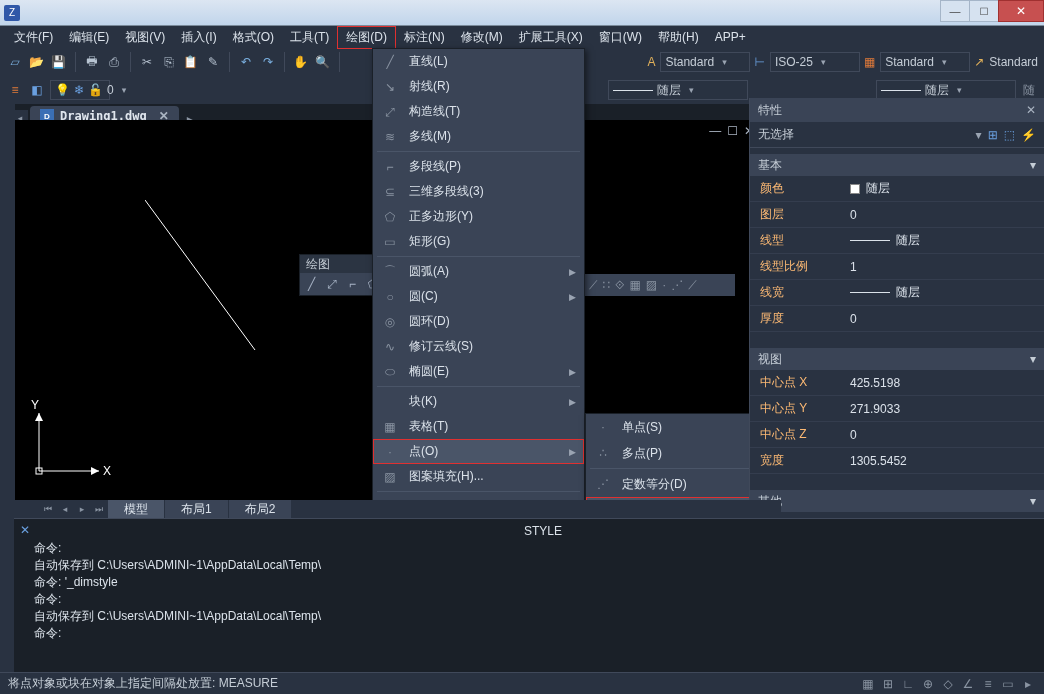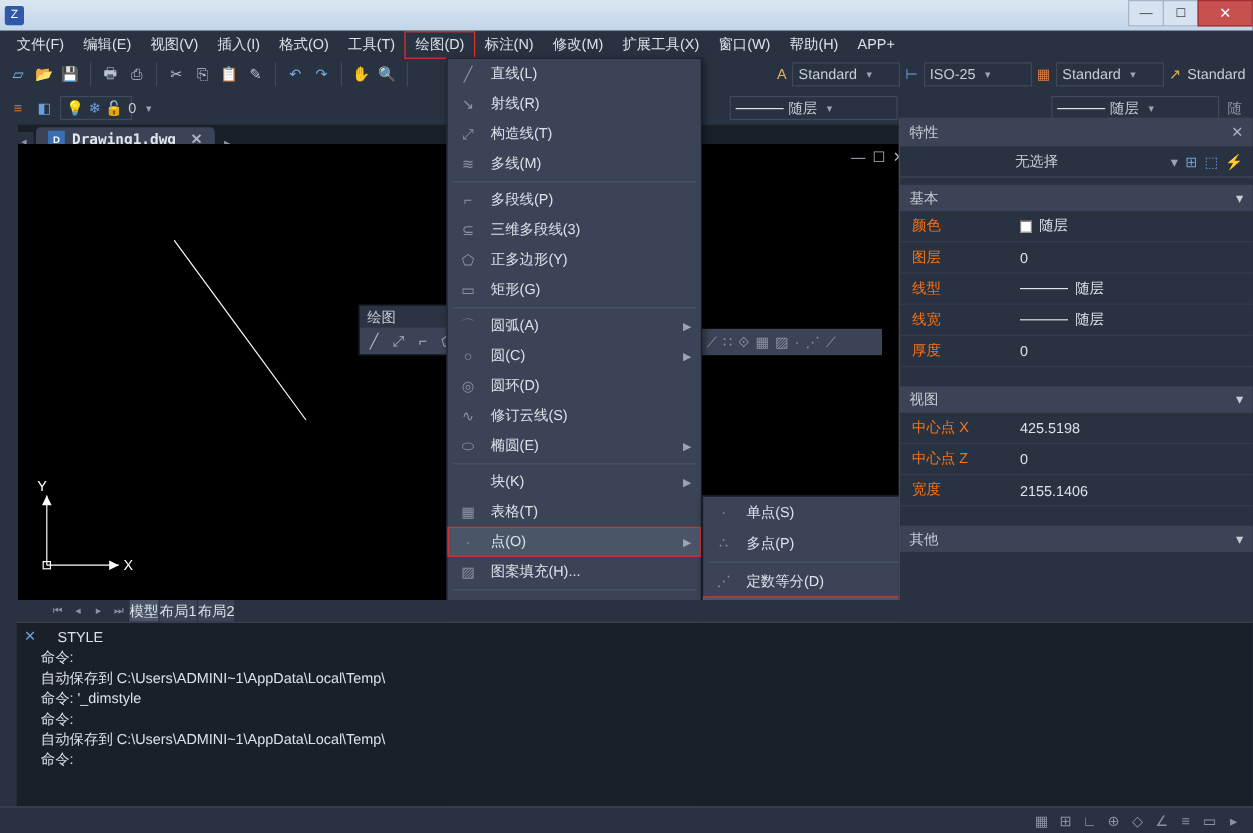--- a/index.html
+++ b/index.html
@@ -44,24 +44,24 @@
 .axis svg{overflow:visible;}
 
 
 .diag-line{position:absolute; left:130px; top:80px;}
 
 
 .props { position:absolute; right:0; top:98px; width:295px; bottom:22px; background:#293241; border-left:1px solid #40495a; }
 .props-header { height:24px; background:#3a4456; display:flex; align-items:center; padding:0 8px; justify-content:space-between; }
 .props-header .x{color:#aab4c2;}
 .props-select { height:26px; display:flex; align-items:center; padding:0 8px; gap:6px; border-bottom:1px solid #40495a; }
-.props-select .sel{flex:1;text-align:center;}
+.props-select .sel{flex:1;}
 .props-section-h { height:22px; background:#3a4456; display:flex; align-items:center; padding:0 8px; justify-content:space-between; }
 .props-row { height:26px; display:flex; align-items:center; border-bottom:1px solid #343d4e; }
-.props-row .k{width:100px; padding-left:10px; color:#f97316;}
+.props-row .k{width:100px; padding-left:10px; color:#fdba74;}
 .props-row .v{flex:1; color:#dbe2ea; display:flex; align-items:center; gap:6px;}
 .swatch{width:10px;height:10px;border:1px solid #888;background:#fff;}
 .linestyle{width:40px;height:0;border-top:1px solid #dbe2ea;}
 
 
 .vtool { position:absolute; right:245px; top:98px; width:18px; bottom:22px; background:#293241; display:flex; flex-direction:column; align-items:center; gap:6px; padding-top:4px; border-left:1px solid #40495a; }
 .vtool2 { position:absolute; right:263px; top:98px; width:23px; bottom:22px; background:#293241; display:flex; flex-direction:column; align-items:center; gap:6px; padding-top:4px; }
 .vtool .vi, .vtool2 .vi { width:16px; height:16px; display:flex; align-items:center; justify-content:center; color:#8a94a2; font-size:11px;}
 .ltool { position:absolute; left:0; top:98px; width:15px; bottom:176px; background:#293241; }
 
@@ -86,21 +86,21 @@
 .submenu { position:absolute; left:585px; top:413px; width:207px; background:#3a4456; border:1px solid #1a2028; box-shadow:2px 2px 6px rgba(0,0,0,0.5); }
 .submenu .mi{height:26px; display:flex; align-items:center; padding:0 8px; gap:10px; color:#dbe2ea;}
 .submenu .mi .mic{width:18px;display:flex;justify-content:center;color:#8a94a2;}
 .submenu .mi.hl{background:#4a5568;}
 .submenu .mi.boxed{outline:1px solid #e03030; outline-offset:-1px;}
 .submenu .sep{height:1px; background:#4a5568; margin:2px 4px;}
 
 
 .btabs { position:absolute; left:40px; bottom:176px; height:18px; display:flex; align-items:center; gap:1px; background:#293241; }
 .btabs .nav{width:16px;height:16px;display:flex;align-items:center;justify-content:center;color:#8a94a2;font-size:9px;}
-.btabs .bt{padding:1px 0; background:#3a4456; color:#dbe2ea; font-size:11px;}
+.btabs .bt{padding:1px 16px; background:#3a4456; color:#dbe2ea; font-size:11px;}
 .btabs .bt.active{background:#4a5568;}
 .breadcrumb-area{position:absolute;left:15px;right:263px;height:18px;bottom:176px;background:#293241;}
 
 
 .cmdwin { position:absolute; left:14px; right:0; bottom:22px; height:154px; background:#1a2028; border-top:1px solid #40495a; color:#dbe2ea; padding:4px 6px; font-family:SimSun,monospace; font-size:13px; overflow:hidden; }
 .cmdwin .ln{white-space:pre; line-height:17px;}
 .cmd-icon{position:absolute;left:0;bottom:22px;width:14px;height:154px;background:#293241;}
 
 
 .statusbar { position:absolute; left:0; right:0; bottom:0; height:22px; background:#293241; border-top:1px solid #40495a; display:flex; align-items:center; padding:0 8px; color:#c5cdd6; font-size:12px; }
@@ -465,20 +465,26 @@
         </div>
       </div>
       <div class="props-row">
         <div class="k">线型</div>
         <div class="v">
           <span class="linestyle"></span>
           <span>随层</span>
         </div>
       </div>
       <div class="props-row">
+        <div class="k">线型比例</div>
+        <div class="v">
+          <span>1</span>
+        </div>
+      </div>
+      <div class="props-row">
         <div class="k">线宽</div>
         <div class="v">
           <span class="linestyle"></span>
           <span>随层</span>
         </div>
       </div>
       <div class="props-row">
         <div class="k">厚度</div>
         <div class="v">
           <span>0</span>
@@ -491,29 +497,35 @@
       <span>▾</span>
     </div>
   <div id="props-view">
       <div class="props-row">
         <div class="k">中心点 X</div>
         <div class="v">
           <span>425.5198</span>
         </div>
       </div>
       <div class="props-row">
+        <div class="k">中心点 Y</div>
+        <div class="v">
+          <span>271.9033</span>
+        </div>
+      </div>
+      <div class="props-row">
         <div class="k">中心点 Z</div>
         <div class="v">
           <span>0</span>
         </div>
       </div>
       <div class="props-row">
         <div class="k">宽度</div>
         <div class="v">
-          <span>2155.1406</span>
+          <span>1305.5452</span>
         </div>
       </div>
     </div>
   <div style="height:16px"></div>
   <div class="props-section-h">
       <span>其他</span>
       <span>▾</span>
     </div>
 </div>
 
@@ -524,30 +536,31 @@
   <div class="nav">▸</div>
   <div class="nav">⏭</div>
   <div class="bt active"><span>模型</span></div>
   <div class="bt"><span>布局1</span></div>
   <div class="bt"><span>布局2</span></div>
 </div>
 
 <div class="cmd-icon"></div>
 <div class="cmdwin" id="cmdwin">
   <span style="position:absolute;left:6px;top:4px;color:#6aa0e0">✕</span>
-<div class="ln" style="margin-left: 14px; padding-left: 14px;">STYLE</div>
+<div class="ln" style="margin-left: 14px; padding-left: 14px; text-align: center;">STYLE</div>
     <div class="ln" style="padding-left: 14px;">命令:</div>
     <div class="ln" style="padding-left: 14px;">自动保存到 C:\Users\ADMINI~1\AppData\Local\Temp\</div>
     <div class="ln" style="padding-left: 14px;">命令: '_dimstyle</div>
     <div class="ln" style="padding-left: 14px;">命令:</div>
     <div class="ln" style="padding-left: 14px;">自动保存到 C:\Users\ADMINI~1\AppData\Local\Temp\</div>
     <div class="ln" style="padding-left: 14px;">命令:</div>
   </div>
 
 <div class="statusbar">
+  <span>将点对象或块在对象上指定间隔处放置: MEASURE</span>
   <div class="sgrp">
     <div class="sic">▦</div>
     <div class="sic">⊞</div>
     <div class="sic">∟</div>
     <div class="sic">⊕</div>
     <div class="sic">◇</div>
     <div class="sic">∠</div>
     <div class="sic">≡</div>
     <div class="sic">▭</div>
     <div class="sic">▸</div>

